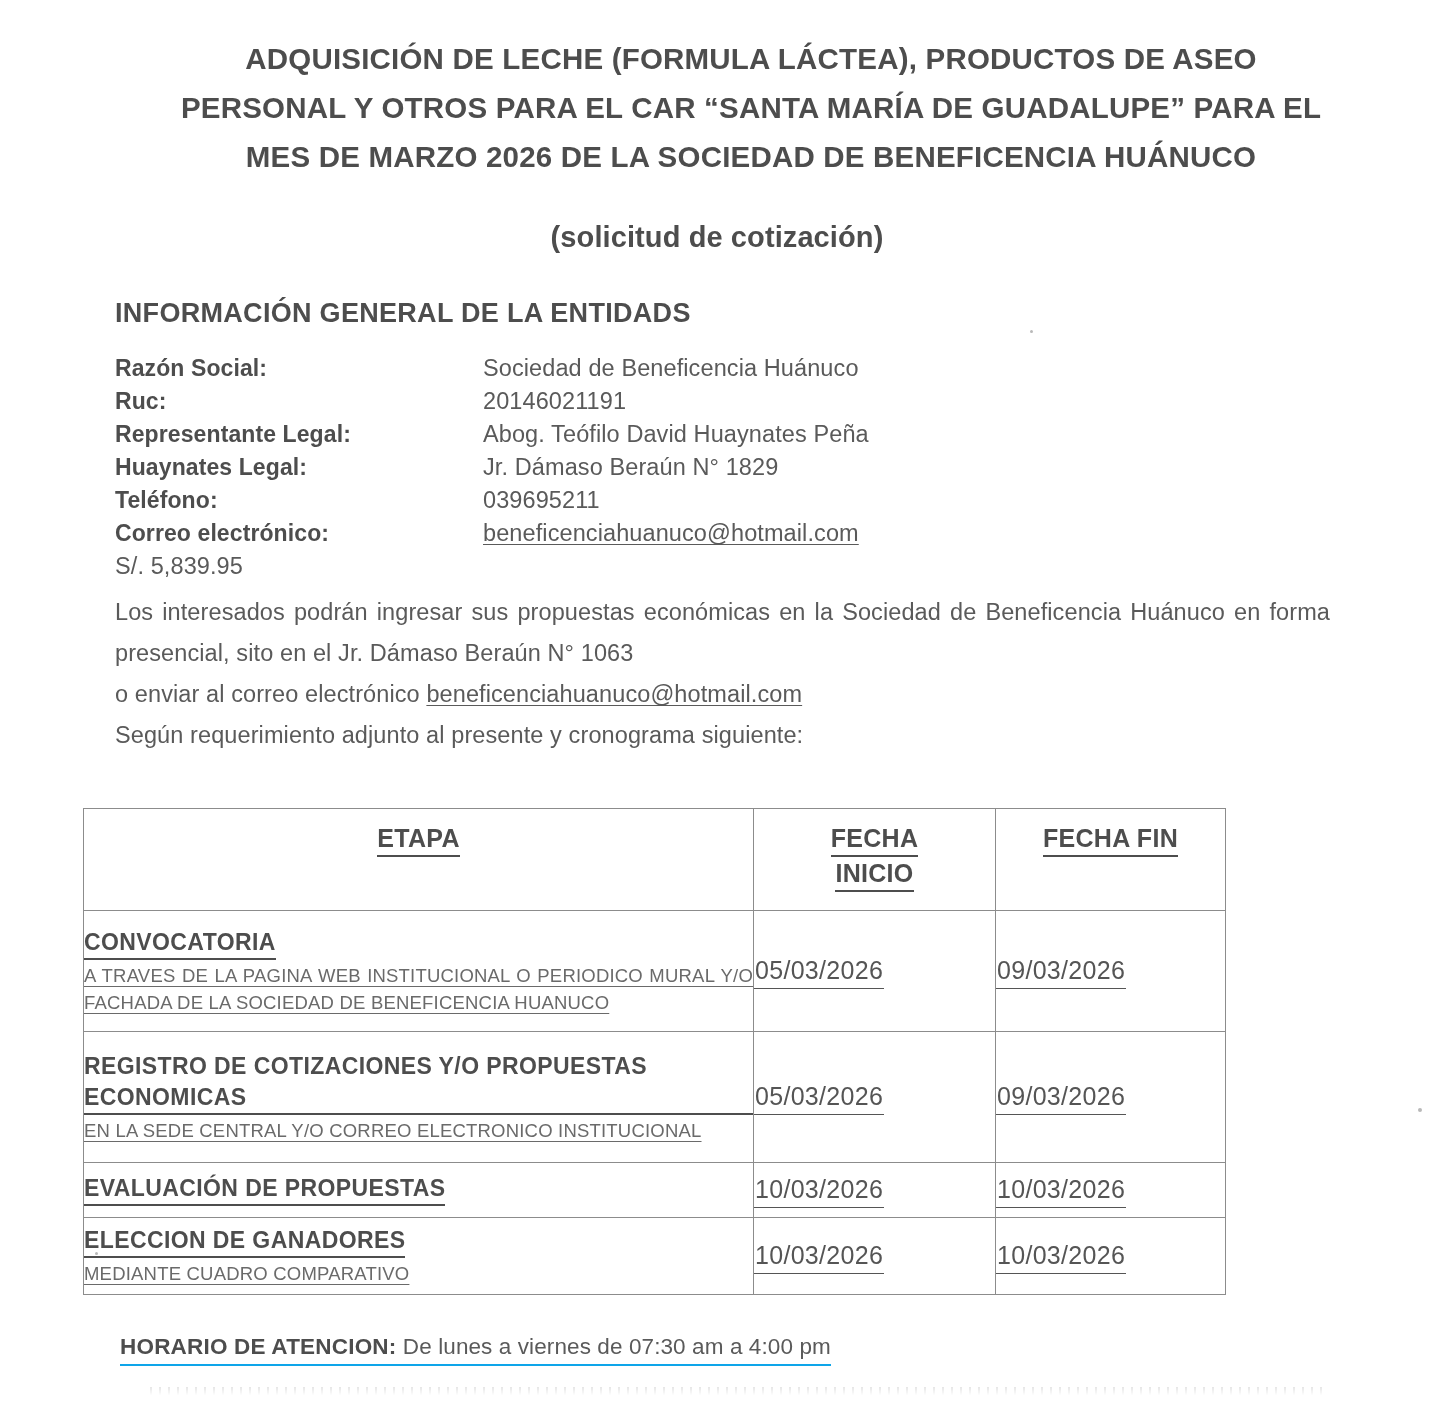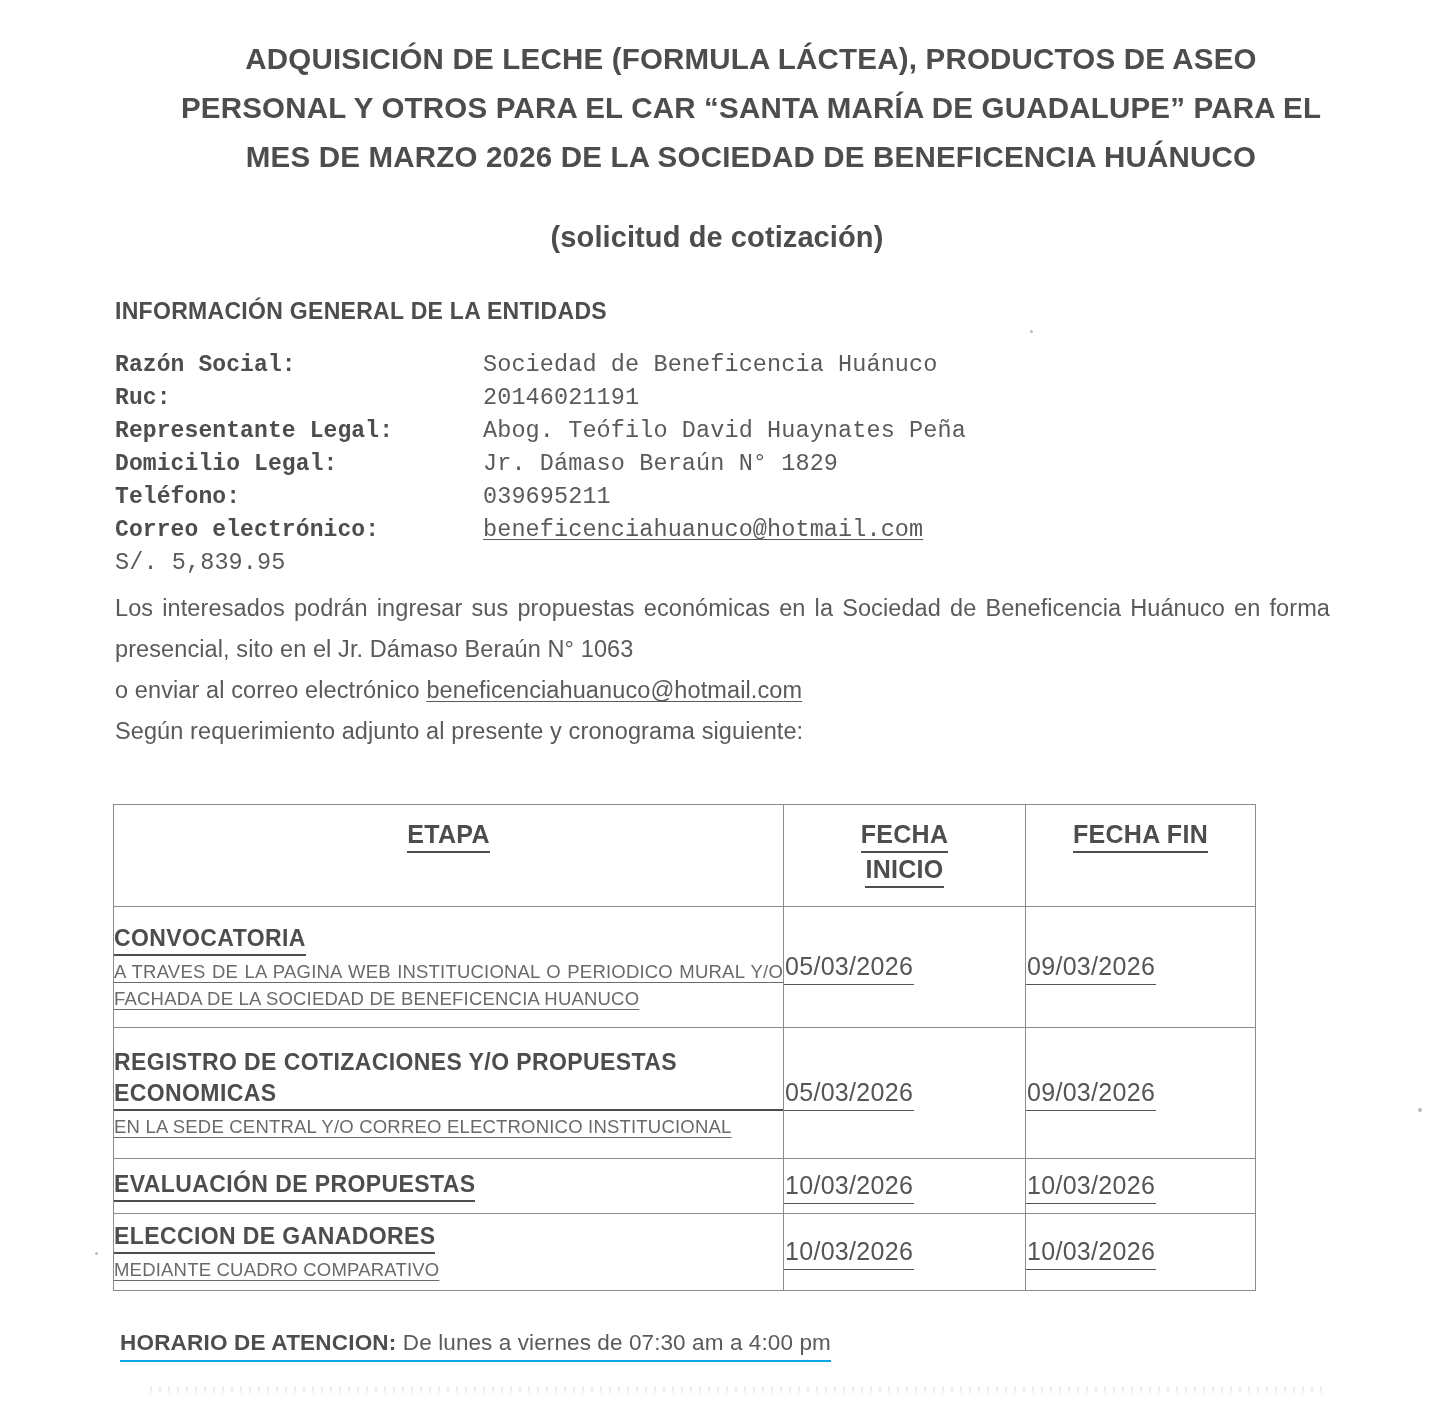--- a/index.html
+++ b/index.html
@@ -44,30 +44,29 @@
     font-size: 29px;
     font-weight: 700;
     color: #4d4d4d;
     letter-spacing: 0.1px;
   }
 
   
   .section-heading {
     margin: 0;
     padding: 44px 0 0 115px;
-    font-size: 23px;
+    font-size: 27px;
     font-weight: 700;
     color: #4d4d4d;
     letter-spacing: 0.3px;
   }
 
   
   .info-block {
     padding: 26px 0 0 115px;
-    font-family: Liberation Mono, monospace;
   }
   .info-row {
     display: flex;
     align-items: baseline;
     height: 33px;
   }
   .info-label {
     width: 368px;
     flex: 0 0 368px;
     font-size: 23px;
@@ -101,21 +100,21 @@
   .intro .nojustify { text-align: left; }
   .intro a.link {
     color: #5a5a5a;
     text-decoration: underline;
     text-underline-offset: 3px;
     text-decoration-thickness: 1px;
   }
 
   
   .schedule-wrap {
-    padding: 52px 0 0 113px;
+    padding: 52px 0 0 83px;
   }
   table.schedule {
     border-collapse: collapse;
     width: 1142px;
     table-layout: fixed;
   }
   table.schedule th,
   table.schedule td {
     border: 1.4px solid #8c8c8c;
     padding: 0;
@@ -260,21 +259,21 @@
       <span class="info-label">Ruc:</span>
       <span class="info-value">20146021191</span>
     </div>
 
     <div class="info-row">
       <span class="info-label">Representante Legal:</span>
       <span class="info-value">Abog. Teófilo David Huaynates Peña</span>
     </div>
 
     <div class="info-row">
-      <span class="info-label">Domicilio Legal:</span>
+      <span class="info-label">Huaynates Legal:</span>
       <span class="info-value">Jr. Dámaso Beraún N° 1829</span>
     </div>
 
     <div class="info-row">
       <span class="info-label">Teléfono:</span>
       <span class="info-value">039695211</span>
     </div>
 
     <div class="info-row">
       <span class="info-label">Correo electrónico:</span>

